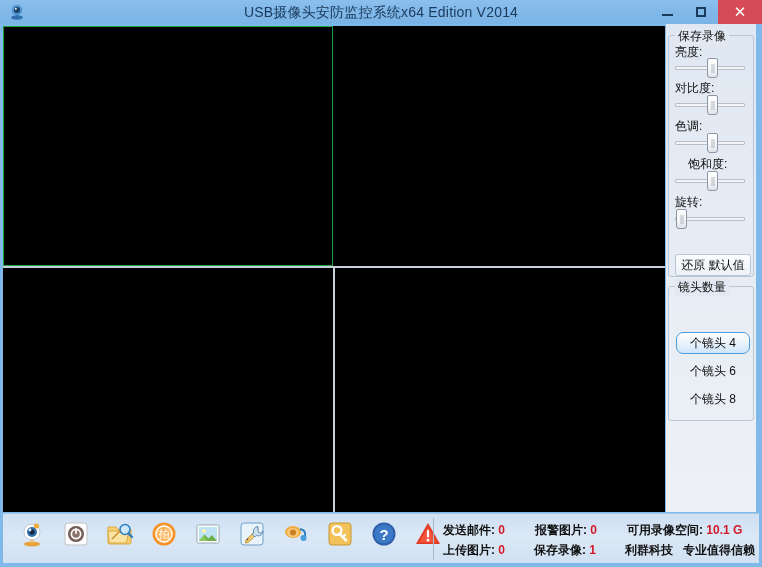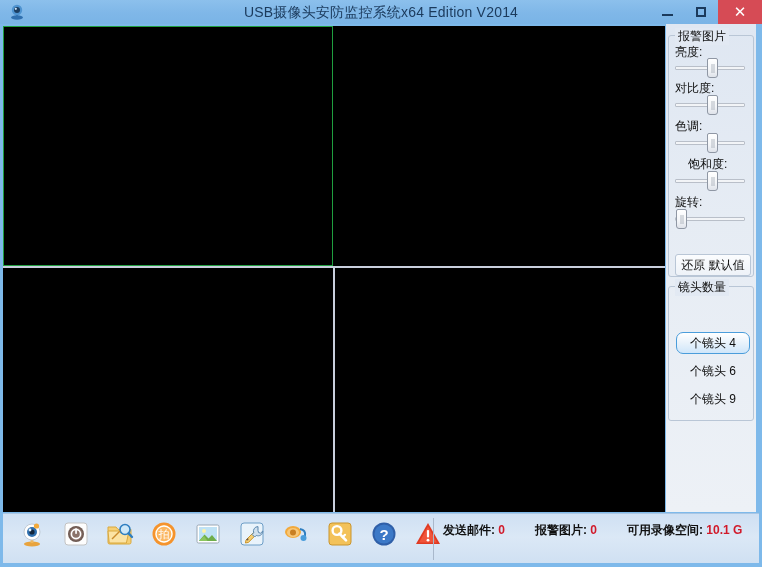--- a/index.html
+++ b/index.html
@@ -197,21 +197,21 @@
     <div class="vcell" id="cell-2"></div>
     <div class="vcell" id="cell-3"></div>
     <div class="vcell" id="cell-4"></div>
     <div id="hdiv"></div>
     <div id="vdiv"></div>
   </div>
 
   <div id="side">
 
     <div class="groupbox" id="grp-params">
-      <div class="group-title">报警图片</div>
+      <div class="group-title">保存录像</div>
 
       <div class="slider-label" style="left:6px; top:8px;">亮度:</div>
       <div class="slider-track" style="left:6px; top:30px; width:70px;">
         <div class="slider-thumb" style="left:31px; top:-9px;"></div>
       </div>
 
       <div class="slider-label" style="left:6px; top:44px;">对比度:</div>
       <div class="slider-track" style="left:6px; top:67px; width:70px;">
         <div class="slider-thumb" style="left:31px; top:-9px;"></div>
       </div>
@@ -232,21 +232,21 @@
       </div>
 
       <div id="reset-btn">还原 默认值</div>
     </div>
 
     <div class="groupbox" id="grp-count">
       <div class="group-title">镜头数量</div>
       <div class="count-item" style="top:17px;margin-top:24px;">个镜头 1</div>
       <div class="count-item selected" style="top:45px;">个镜头 4</div>
       <div class="count-item" style="top:73px;">个镜头 6</div>
-      <div class="count-item" style="top:101px;">个镜头 9</div>
+      <div class="count-item" style="top:101px;">个镜头 8</div>
     </div>
 
   </div>
 
   <div id="bottom">
 
     <div id="toolbar">
 
       <div class="tb-icon">
         <svg width="28" height="28" viewBox="0 0 28 28">
@@ -356,18 +356,33 @@
         </span>
         <span class="st-cell st-c2">
           <span>报警图片:</span>
           <span class="st-val">0</span>
         </span>
         <span class="st-cell st-c3">
           <span>可用录像空间:</span>
           <span class="st-val">10.1 G</span>
         </span>
       </div>
+      <div class="st-row">
+        <span class="st-cell st-c1">
+          <span>上传图片:</span>
+          <span class="st-val">0</span>
+        </span>
+        <span class="st-cell st-c2">
+          <span>保存录像:</span>
+          <span class="st-val">1</span>
+        </span>
+        <span class="st-cell st-c3">
+          <span>利群科技</span>
+          &nbsp;
+          <span>专业值得信赖</span>
+        </span>
+      </div>
     </div>
 
     <div id="toolbar-bottom-line"></div>
   </div>
 
 </div>
 
 </body></html>

